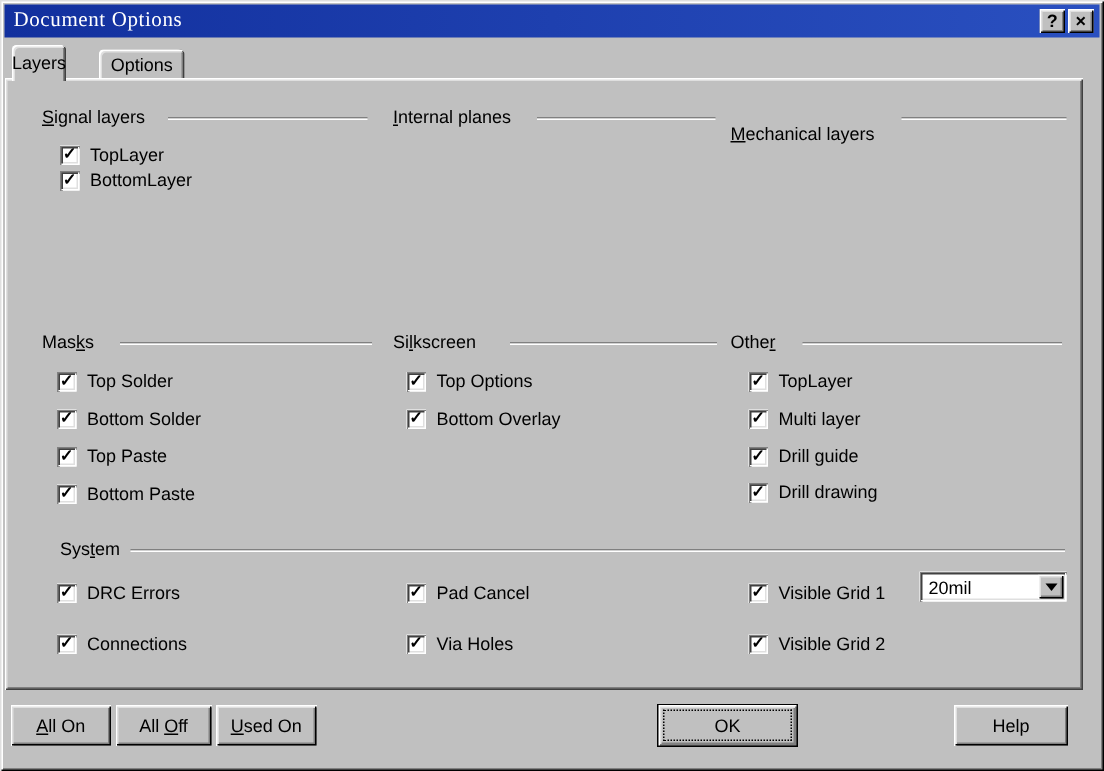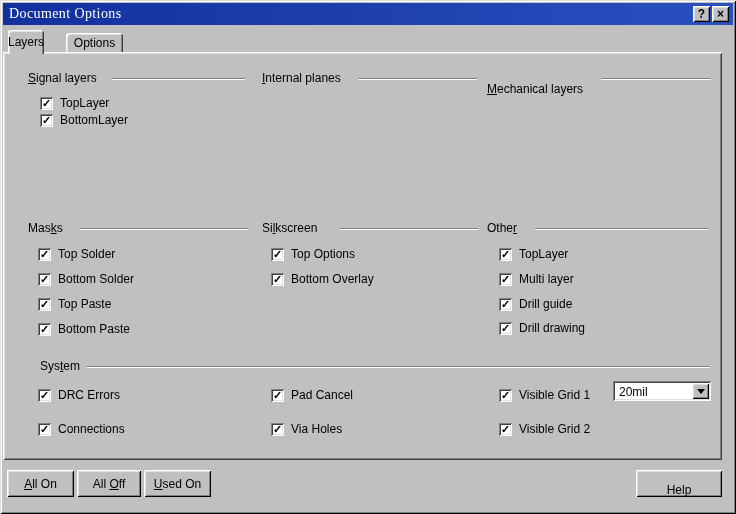--- a/index.html
+++ b/index.html
@@ -257,17 +257,21 @@
     <span style="white-space:pre;">All </span>
       <span class="u">O</span>
       <span>ff</span>
   </div>
   <div class="btn" style="left:144px;top:470px;width:67px;height:27px;">
     <span></span>
       <span class="u">U</span>
       <span>sed On</span>
   </div>
 
-  <div class="btn" style="left:636px;top:470px;width:86px;height:27px;align-items:flex-end;">
+  <div class="btn btn-default" style="left:438px;top:469px;width:94px;height:29px;">
+    <span>OK</span>
+    <span class="focusrect"></span>
+  </div>
+  <div class="btn" style="left:636px;top:470px;width:76px;height:27px;">
     <span>Help</span>
   </div>
 
 </div>
 
 </body></html>

